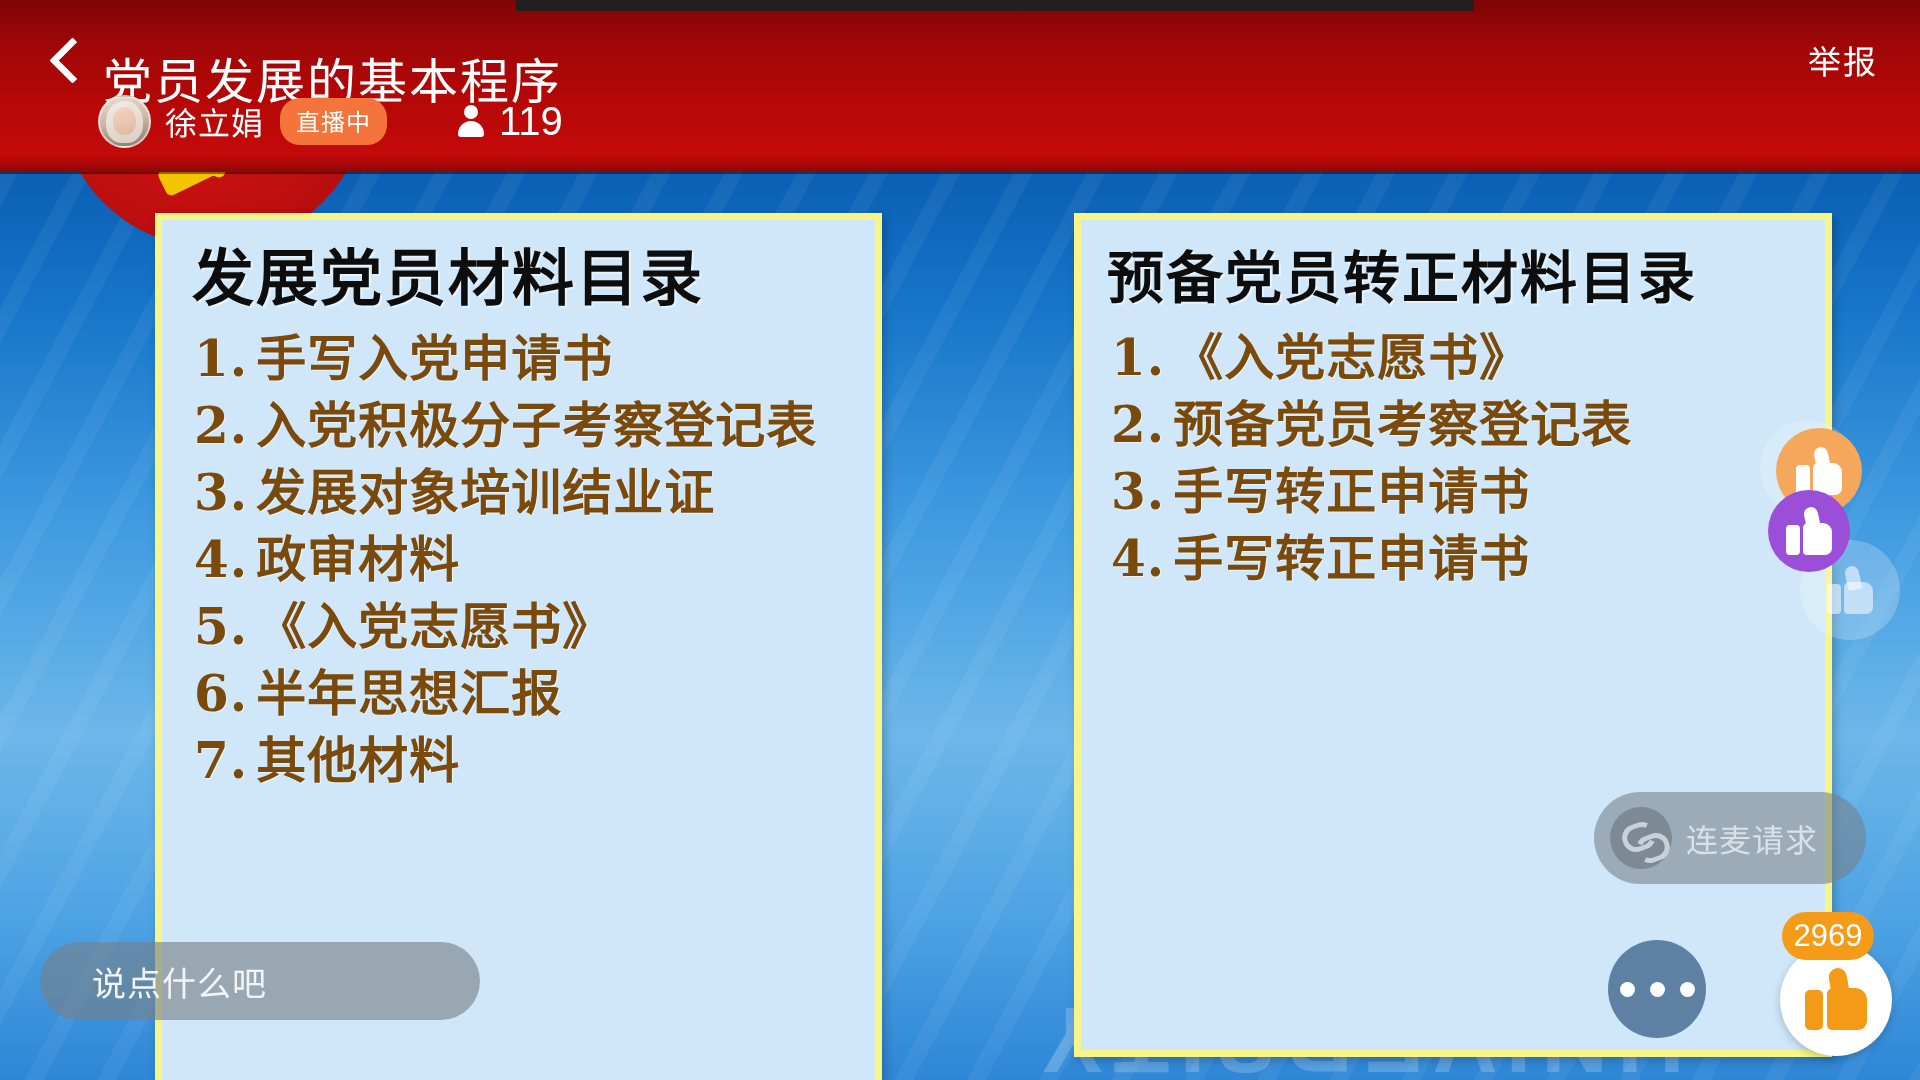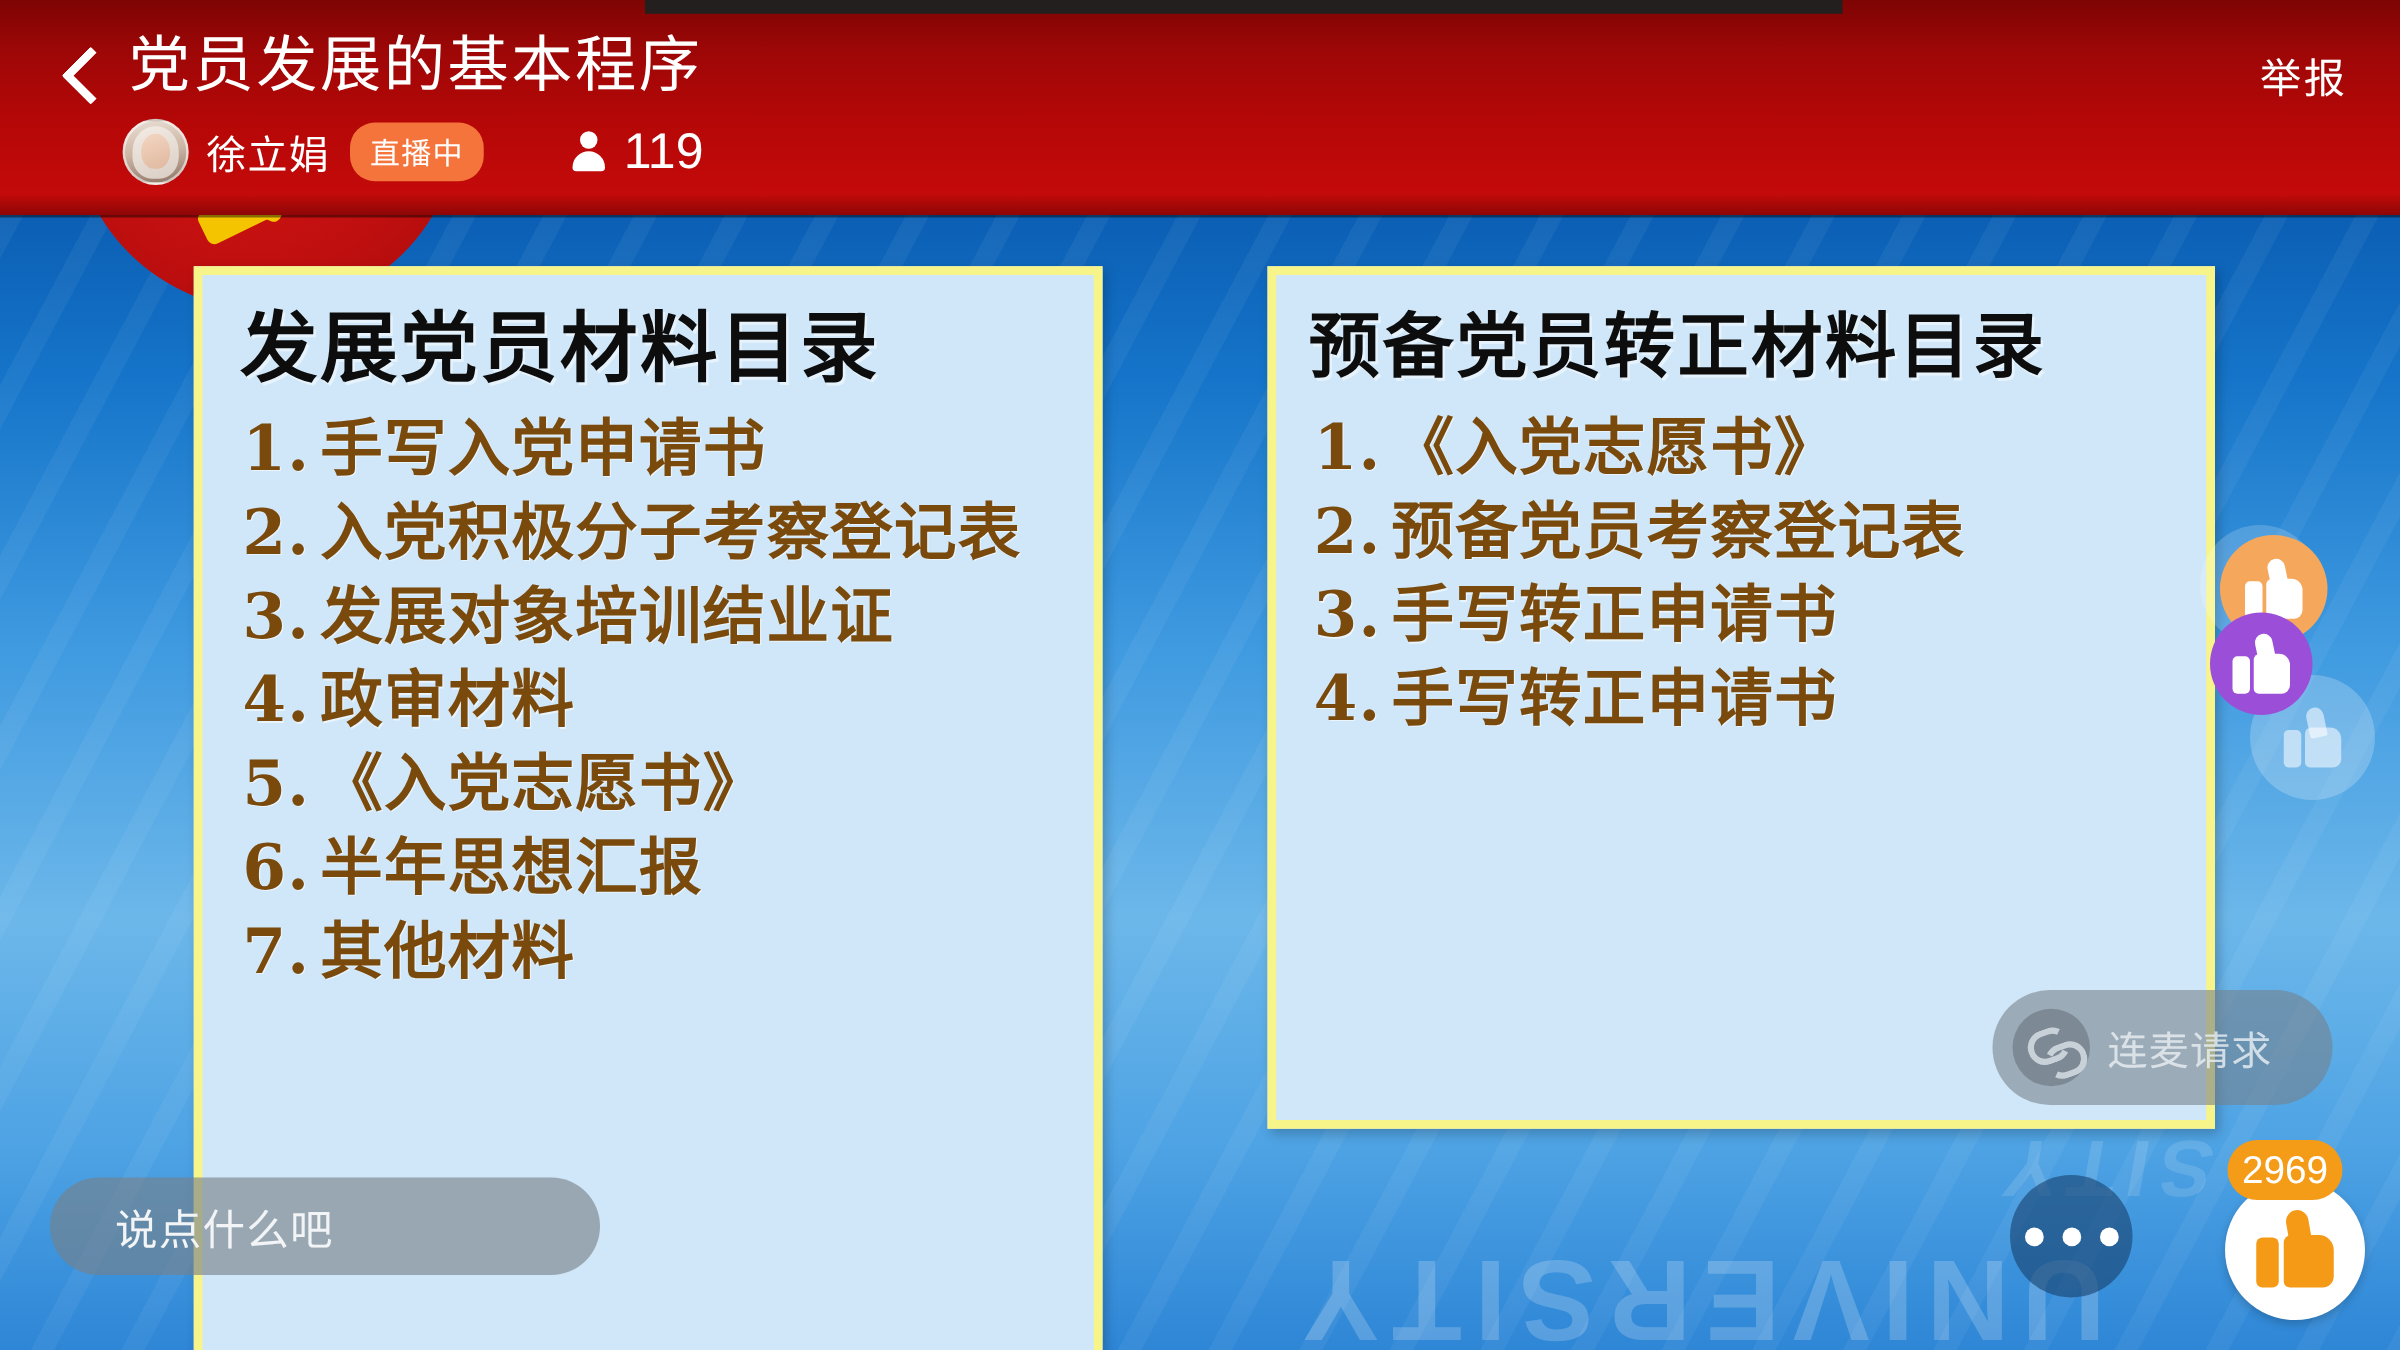--- a/index.html
+++ b/index.html
@@ -77,21 +77,21 @@
   }
   .back-icon{
     position:absolute;left:44px;top:36px;width:46px;height:54px;cursor:pointer;
   }
   .back-icon:before{
     content:"";position:absolute;left:12px;top:8px;width:26px;height:26px;
     border-left:7px solid #fff;border-bottom:7px solid #fff;
     transform:rotate(45deg);border-radius:2px;
   }
   .title{
-    position:absolute;left:103px;top:12px;
+    position:absolute;left:103px;top:42px;
     font-size:49px;color:#ffffff;font-weight:400;letter-spacing:2px;
     font-family:"DejaVu Sans","Liberation Sans",sans-serif;
     white-space:nowrap;
   }
   .report{
     position:absolute;right:42px;top:36px;font-size:33px;color:#fff;letter-spacing:2px;
     cursor:pointer;font-family:"DejaVu Sans","Liberation Sans",sans-serif;
   }
   .hostrow{position:absolute;left:98px;top:96px;height:50px;display:flex;align-items:center;}
   .avatar{
@@ -124,21 +124,21 @@
 
   
   .card{
     position:absolute;
     background:#cfe7f8;
     border:7px solid #f7f489;
     box-shadow:3px 4px 9px rgba(0,0,0,.22);
     box-sizing:border-box;
   }
   .card.left{left:155px;top:213px;width:727px;height:1036px;}
-  .card.right{left:1014px;top:213px;width:758px;height:690px;}
+  .card.right{left:1074px;top:213px;width:758px;height:844px;}
   .card-inner{padding:16px 0 0 18px;}
   .card-title{
     color:#0d0d0d;
     font-family:"DejaVu Serif","Liberation Serif",serif;
     font-weight:700;letter-spacing:2px;white-space:nowrap;
     text-shadow:2px 2px 0 rgba(255,255,255,.5);
   }
   .card.left .card-title{font-size:62px;line-height:1.05;margin:10px 0 14px 12px;}
   .card.right .card-title{font-size:57px;line-height:1.05;margin:12px 0 16px 8px;}
   .mlist{list-style:none;margin:0;padding:0;}

